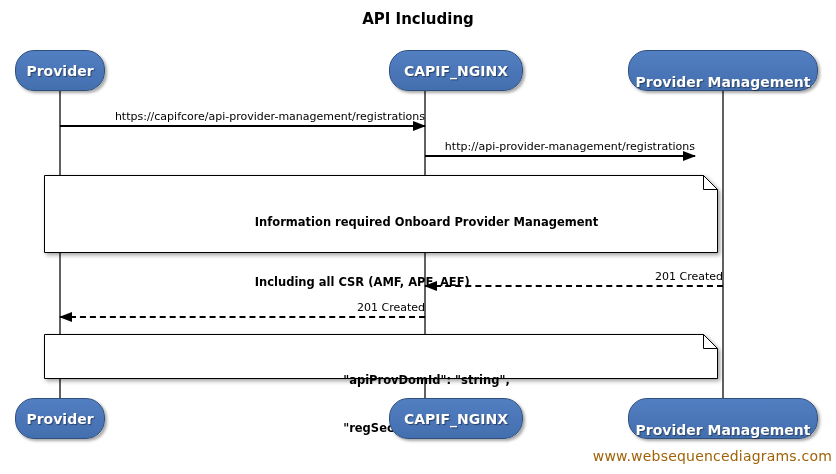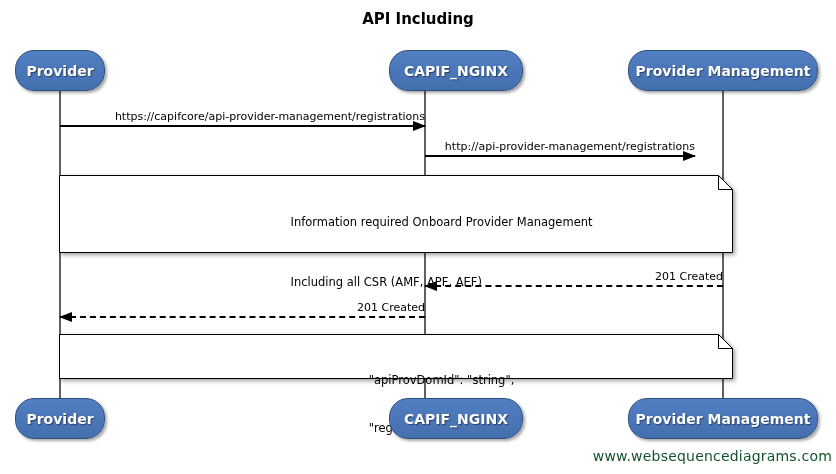--- a/index.html
+++ b/index.html
@@ -32,53 +32,53 @@
     font-weight:bold;font-size:14px;
     display:flex;align-items:center;justify-content:center;
     box-shadow:2px 2px 3px rgba(0,0,0,0.35);
     text-shadow:1px 1px 1px rgba(0,0,0,0.45);
     box-sizing:border-box;
   }
   .actor.row-top{top:50px;}
   .actor.row-bottom{top:398px;}
   .actor.a1{left:15px;width:90px;}
   .actor.a2{left:358px;width:134px;margin-left:31px;}
-  .actor.a3{left:628px;width:190px;}
+  .actor.a3{left:628px;width:190px;align-items:flex-end;}
 
   .msg{position:absolute;}
   .msg-label{
     font-size:11px;line-height:15px;text-align:right;color:#000;
     margin-bottom:1px;white-space:nowrap;
   }
   .msg-line{position:relative;height:0;border-top:2px solid var(--arrow,#000);}
   .msg-line.dashed{border-top-style:dashed;}
   .head{position:absolute;width:0;height:0;top:-6px;
     border-top:5px solid transparent;border-bottom:5px solid transparent;}
   .head.point-right{right:-1px;border-left:13px solid var(--arrow,#000);}
   .head.point-left{left:-1px;border-right:13px solid var(--arrow,#000);}
   .msg.m1{left:60px;top:109px;width:365px;}
   .msg.m2{left:425px;top:139px;width:270px;}
   .msg.m3{left:425px;top:269px;width:298px;}
   .msg.m4{left:60px;top:300px;width:365px;}
 
-  .note{position:absolute;left:59px;width:765px;}
+  .note{position:absolute;left:44px;width:765px;font-weight:bold;}
   .note.n1{top:175px;height:78px;}
   .note.n2{top:334px;height:45px;}
   .note-bg{position:absolute;left:0;top:0;filter:drop-shadow(2px 2px 2px rgba(0,0,0,0.38));}
   .note-text{
     position:relative;width:fit-content;margin:0 auto;text-align:left;
     font-size:11.5px;line-height:16px;color:#000;white-space:pre;
   }
   .note.n1 .note-text{padding-top:7px;}
   .note.n2 .note-text{padding-top:6px;}
   .note.n1 .note-line2{margin-top:12px;}
 
   .watermark{
     position:absolute;top:448px;right:4px;
-    font-size:14px;color:#14532d;letter-spacing:0.2px;
+    font-size:14px;color:#a16207;letter-spacing:0.2px;
   }
 </style>
 </head>
 <body>
 
 <div class="diagram">
 
   <div class="title">API Including</div>
 
   <div class="lifeline l1"></div>

